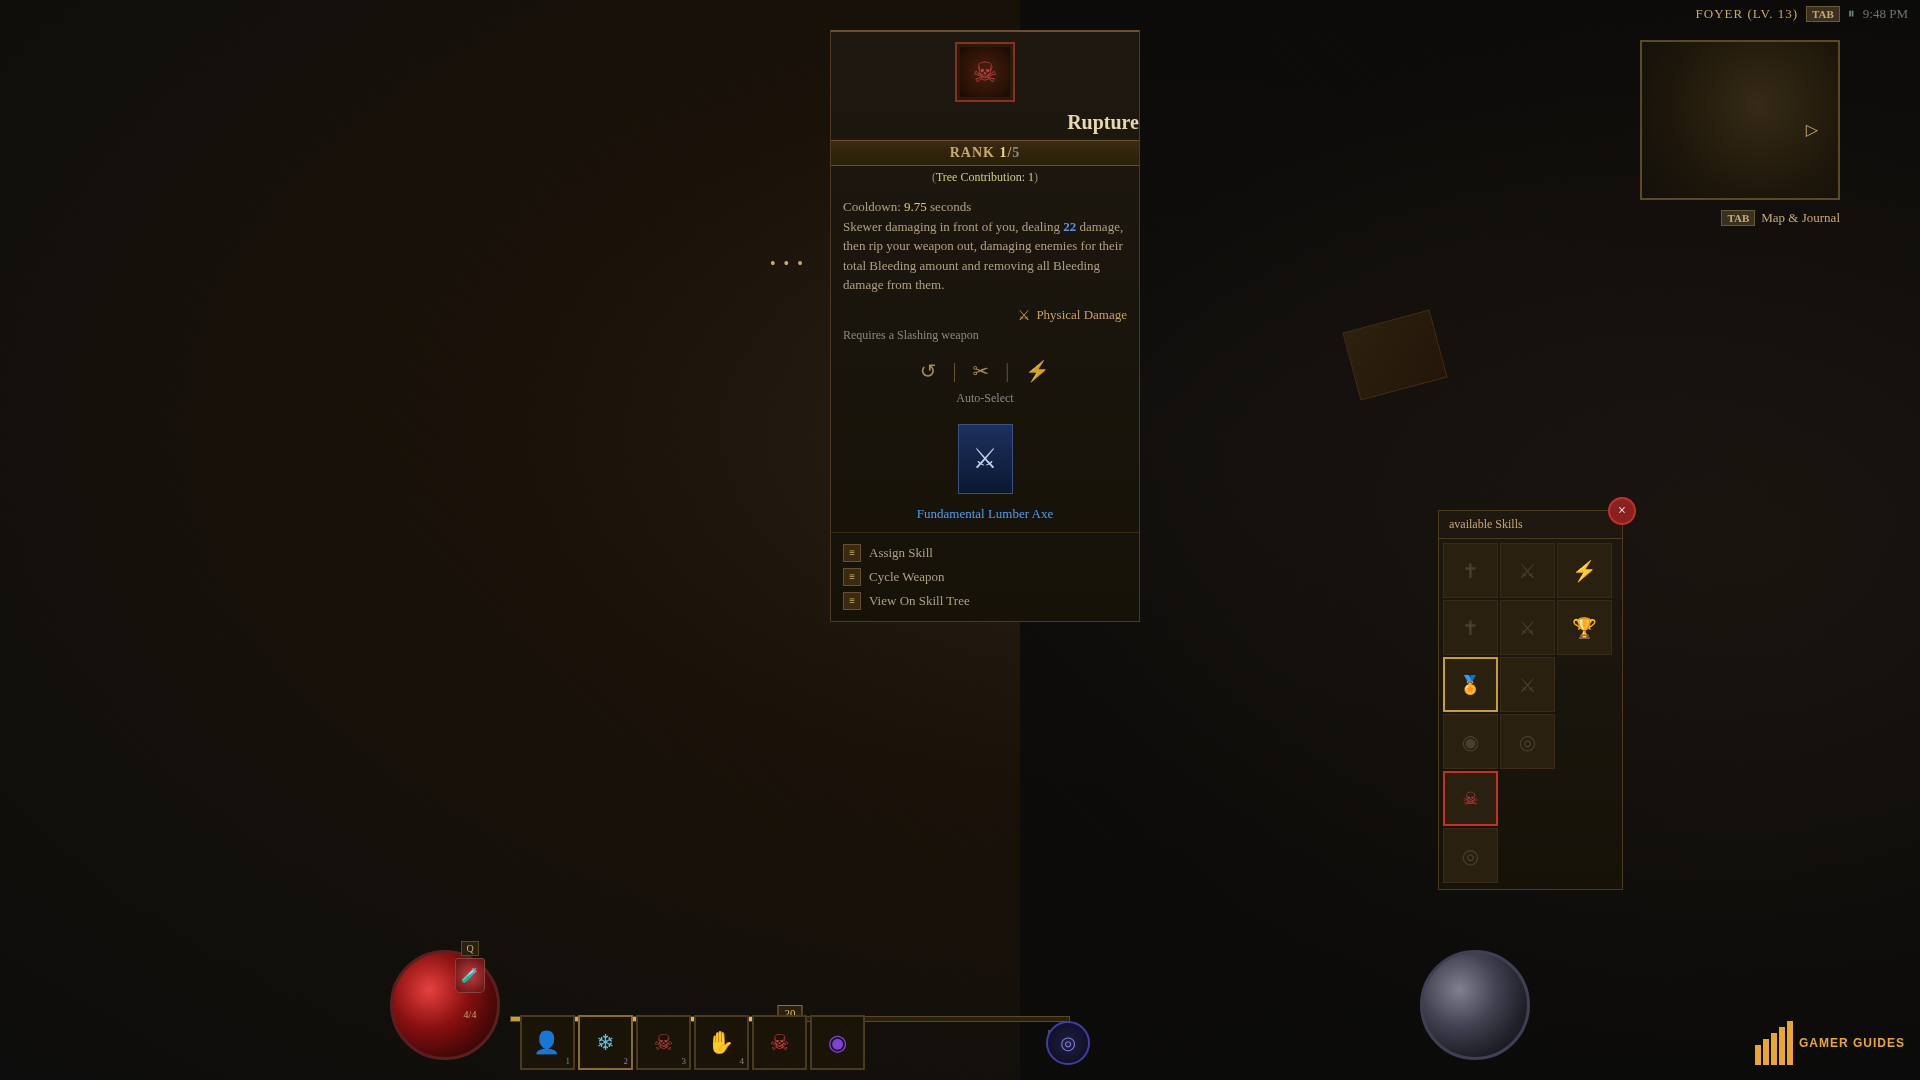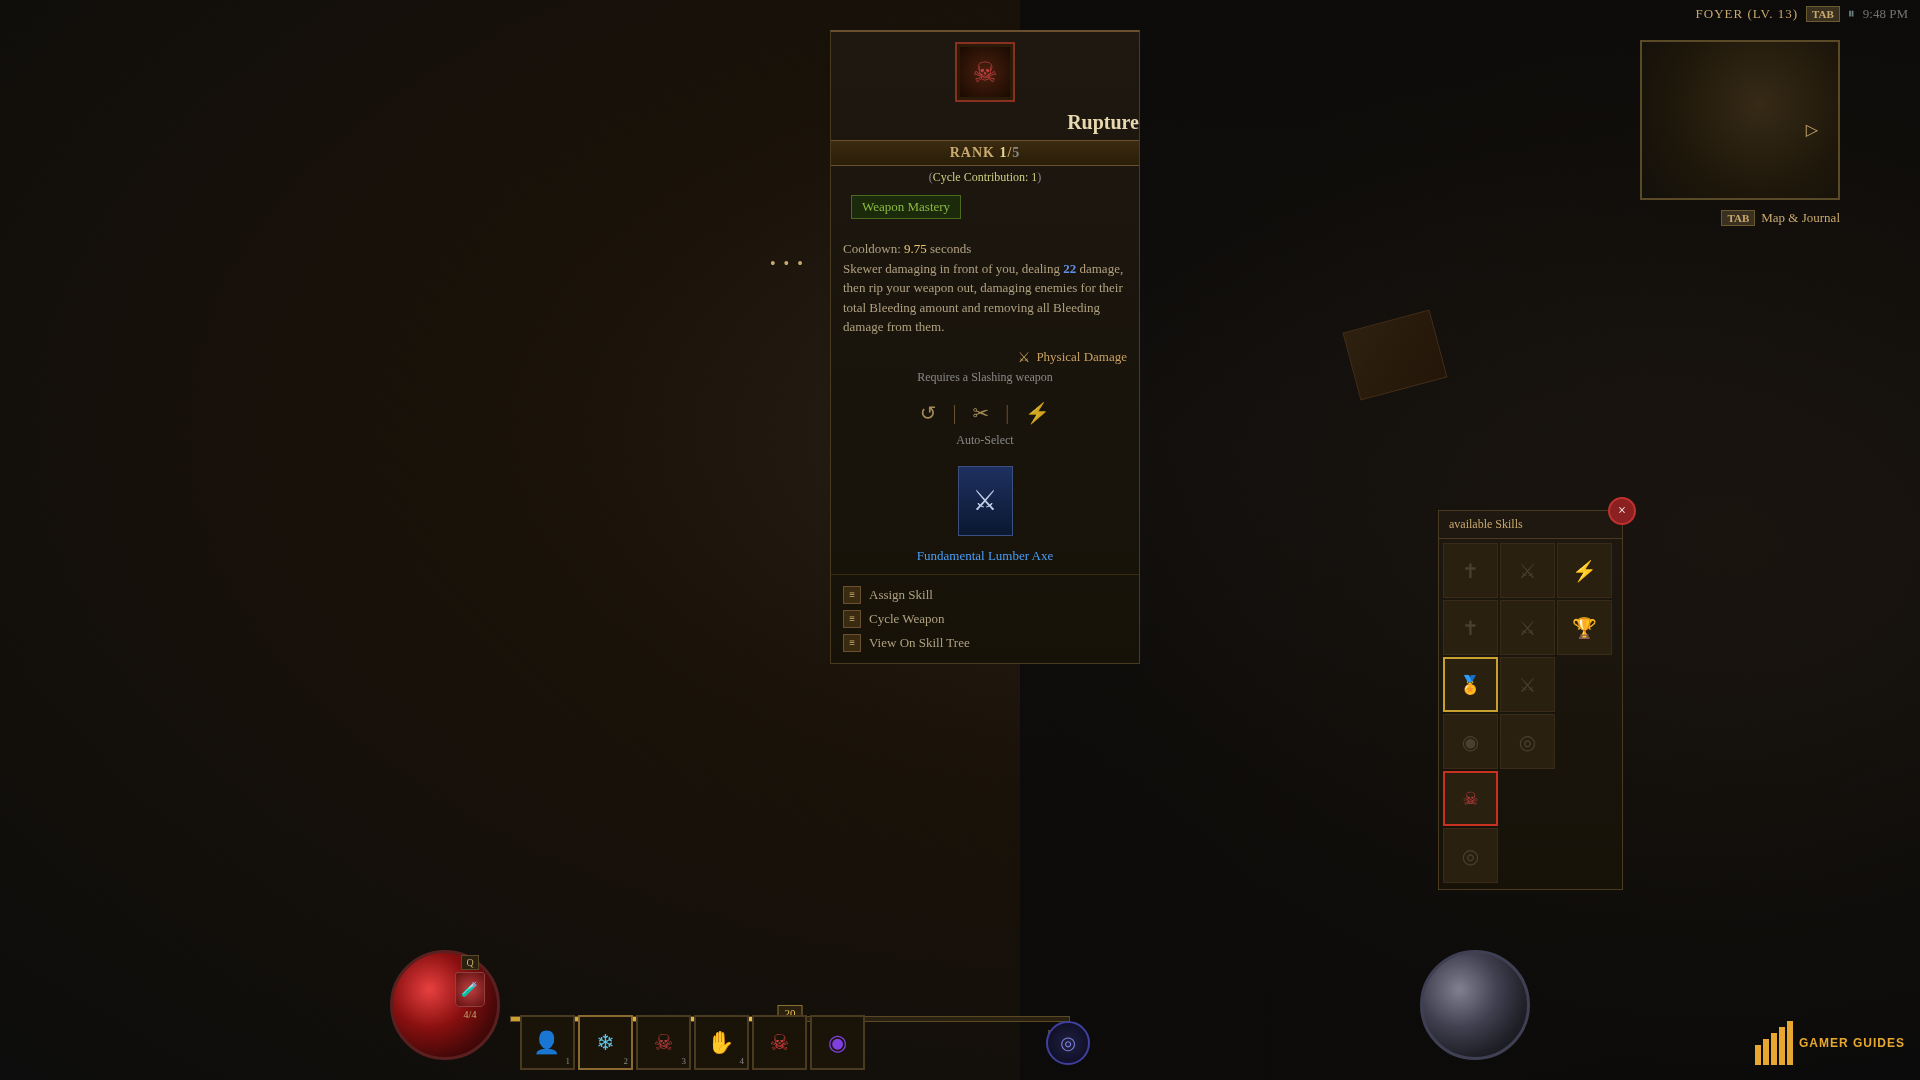--- a/index.html
+++ b/index.html
@@ -222,21 +222,21 @@
       color: #c8a060;
       font-size: 14px;
     }
 
     .damage-label {
       color: #c8a060;
       font-size: 13px;
     }
 
     .weapon-req {
-      text-align: center;
+      text-align: left;
       padding: 0 12px 8px;
       color: #888;
       font-size: 12px;
     }
 
     .arsenal-header {
       background: linear-gradient(180deg, #3a2a10 0%, #2a1e08 100%);
       border-top: 1px solid #6a5030;
       border-bottom: 1px solid #6a5030;
       padding: 6px 10px;
@@ -643,26 +643,23 @@
       </div>
     </div>
 
     <div class="skill-name">Rupture</div>
 
     <div class="rank-bar">
       RANK <span class="rank-current">1</span>/<span class="rank-max">5</span>
     </div>
 
     <div class="item-contribution">
-      (<span>Cycle Contribution:</span> <span>1</span>)
-    </div>
-
-    <div style="padding: 0 10px 6px;">
-      <span class="tag-weapon-mastery">Weapon Mastery</span>
-    </div>
+      (<span>Tree Contribution:</span> <span>1</span>)
+    </div>
+
 
     <div class="skill-description">
       <span>Cooldown:</span>
       <span style="color:#e8c870;">9.75</span>
       <span>seconds</span><br>
       <span>Skewer damaging in front of you, dealing</span>
       <span class="highlight">22</span>
       <span>damage, then rip your weapon out, damaging enemies for their total Bleeding amount and removing all Bleeding damage from them.</span>
     </div>
 
@@ -777,21 +774,21 @@
   </div>
 </div>
 
 <div class="health-orb">
 </div>
 
 <div class="flask-area">
   <div style="position:relative;display:flex;flex-direction:column;align-items:center;">
     <div style="color:#c8a96e;font-size:10px;margin-bottom:2px;background:#2a2010;border:1px solid #5a4a28;padding:1px 4px;">Q</div>
     <div class="flask-icon">🧪</div>
-    <div style="color:#c8a96e;font-size:10px;margin-top:2px;">4/4</div>
+    <div style="color:#c8a96e;font-size:10px;margin-top:16px;">4/4</div>
   </div>
 </div>
 
 <div class="xp-bar">
   <div class="xp-fill"></div>
   <div class="level-badge">20</div>
 </div>
 
 <div class="skill-bar">
   <div class="skill-hotkey">

